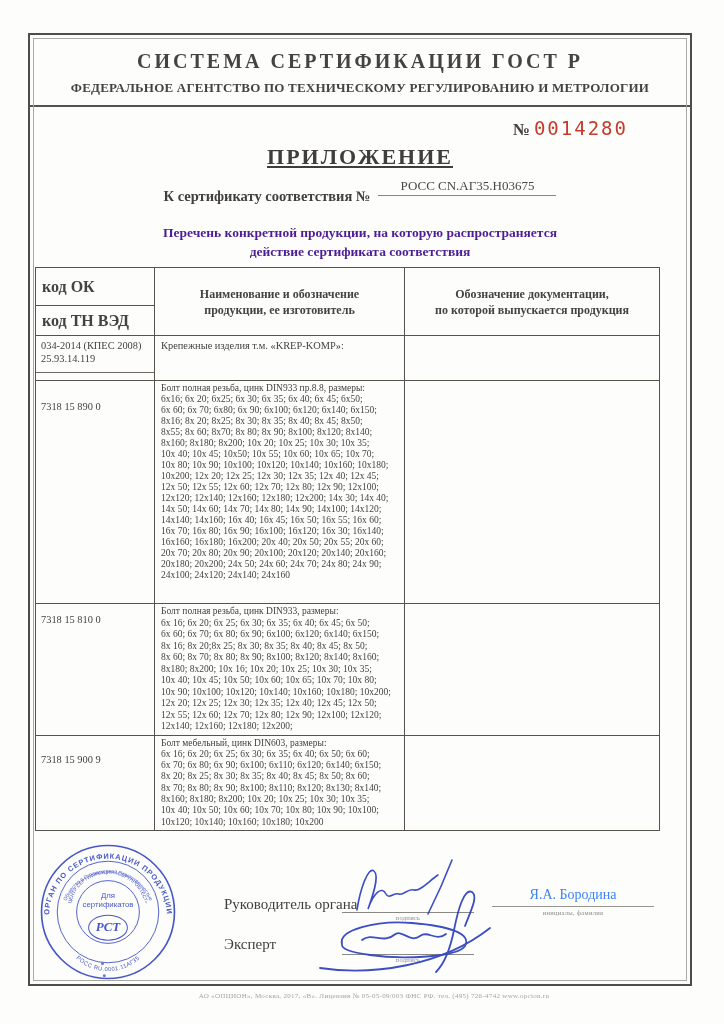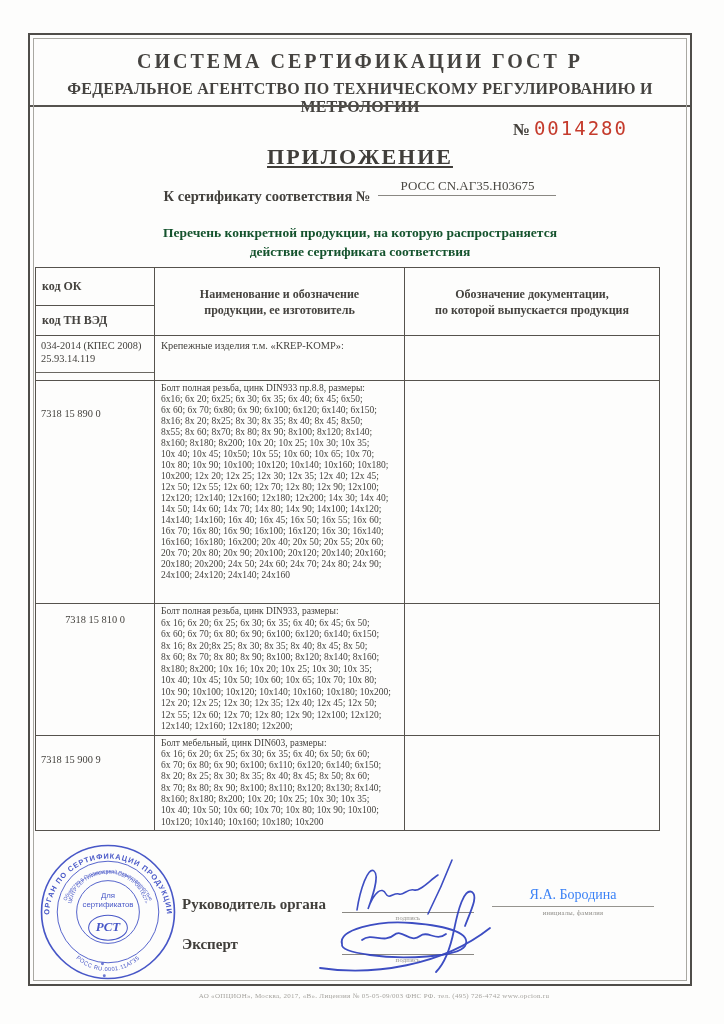--- a/index.html
+++ b/index.html
@@ -19,21 +19,21 @@
     content:"";position:absolute;left:3px;top:3px;right:3px;bottom:3px;
     border:1px solid #a9a8a2;pointer-events:none;
   }
   
   .sys-title{
     position:absolute;left:0;right:0;top:15px;text-align:center;
     font-size:20px;font-weight:bold;letter-spacing:3px;color:#454340;
   }
   .agency{
     position:absolute;left:0;right:0;top:45px;text-align:center;
-    font-size:16px;font-weight:bold;letter-spacing:.2px;color:#454340;
+    font-size:13px;font-weight:bold;letter-spacing:.2px;color:#454340;
   }
   .head-rule{
     position:absolute;left:0;right:0;top:70px;
     border-top:2px solid #55534e;
   }
   .form-no{
     position:absolute;top:82px;right:62px;white-space:nowrap;
   }
   .form-no .no-sign{font-size:17px;font-weight:bold;color:#47443f;}
   .form-no .no-value{
@@ -49,55 +49,55 @@
     display:flex;justify-content:center;align-items:flex-end;gap:8px;
   }
   .cert-label{font-size:14.5px;font-weight:bold;color:#42403c;}
   .cert-value{
     font-size:13px;color:#4a4843;text-align:center;
     min-width:170px;border-bottom:1px solid #8a8883;
     transform:translateY(-9px);padding:0 4px 1px 4px;
   }
   .list-caption{
     position:absolute;left:0;right:0;top:188px;text-align:center;
-    font-size:13.5px;font-weight:bold;color:#14532d;
+    font-size:13.5px;font-weight:bold;color:#4c1d95;
     white-space:pre-line;line-height:19px;
   }
   
   .cert-table{
     position:absolute;left:5px;top:232px;
     border-collapse:collapse;table-layout:fixed;width:624px;
   }
   .cert-table td{
     border:1px solid #56534d;vertical-align:top;overflow:hidden;
     color:#45433f;
   }
   .cert-table .hdr-c1{padding:0;}
-  .hdr-c1 .sub{display:flex;align-items:center;padding:0 6px;font-size:12px;font-weight:bold;}
+  .hdr-c1 .sub{display:flex;align-items:center;padding:0 6px;font-size:16px;font-weight:bold;}
   .hdr-c1 .sub1{height:37px;border-bottom:1px solid #56534d;}
   .hdr-c1 .sub2{height:29px;}
   .hdr-mid,.hdr-right{
     text-align:center;vertical-align:middle !important;
     font-size:12px;font-weight:bold;white-space:pre-line;line-height:16px;
   }
   tr.r1{height:45px;} tr.r2{height:223px;} tr.r3{height:128px;} tr.r4{height:92px;}
   td.code{font-size:10.4px;padding:3px 5px;white-space:pre-line;line-height:13px;}
-  tr.r2 td.code{padding-top:26px;} tr.r3 td.code{padding-top:9px;text-align:center;} tr.r4 td.code{padding-top:17px;}
+  tr.r2 td.code{padding-top:19px;} tr.r3 td.code{padding-top:9px;} tr.r4 td.code{padding-top:17px;}
   td.name{font-size:9.5px;padding:2px 6px;white-space:pre-line;}
   tr.r1 td.name{font-size:10.4px;line-height:13px;padding-top:3px;}
   tr.r2 td.name{line-height:11px;font-family:Liberation Serif, serif;}
   tr.r3 td.name{line-height:11.5px;}
   tr.r4 td.name{line-height:11.3px;}
   td.code{position:relative;}
   tr.r1 td.code::after{
     content:"";position:absolute;left:0;right:0;bottom:7px;
     border-top:1px solid #6b6862;
   }
   
-  .role{position:absolute;font-size:15px;font-weight:bold;color:#413f3b;}
+  .role{position:absolute;font-size:15px;font-weight:normal;color:#413f3b;margin-left:42px;}
   .role1{left:152px;top:861px;}
   .role2{left:152px;top:901px;}
   .sig-line{position:absolute;border-top:1px solid #8a8883;}
   .sig-line1{left:312px;top:877px;width:132px;}
   .sig-line2{left:312px;top:919px;width:132px;}
   .tiny-label{
     position:absolute;font-size:6.5px;color:#8e8c87;text-align:center;
     font-family:"Liberation Serif",serif;letter-spacing:.3px;
   }
   .sign-label1{left:312px;top:879px;width:132px;}

